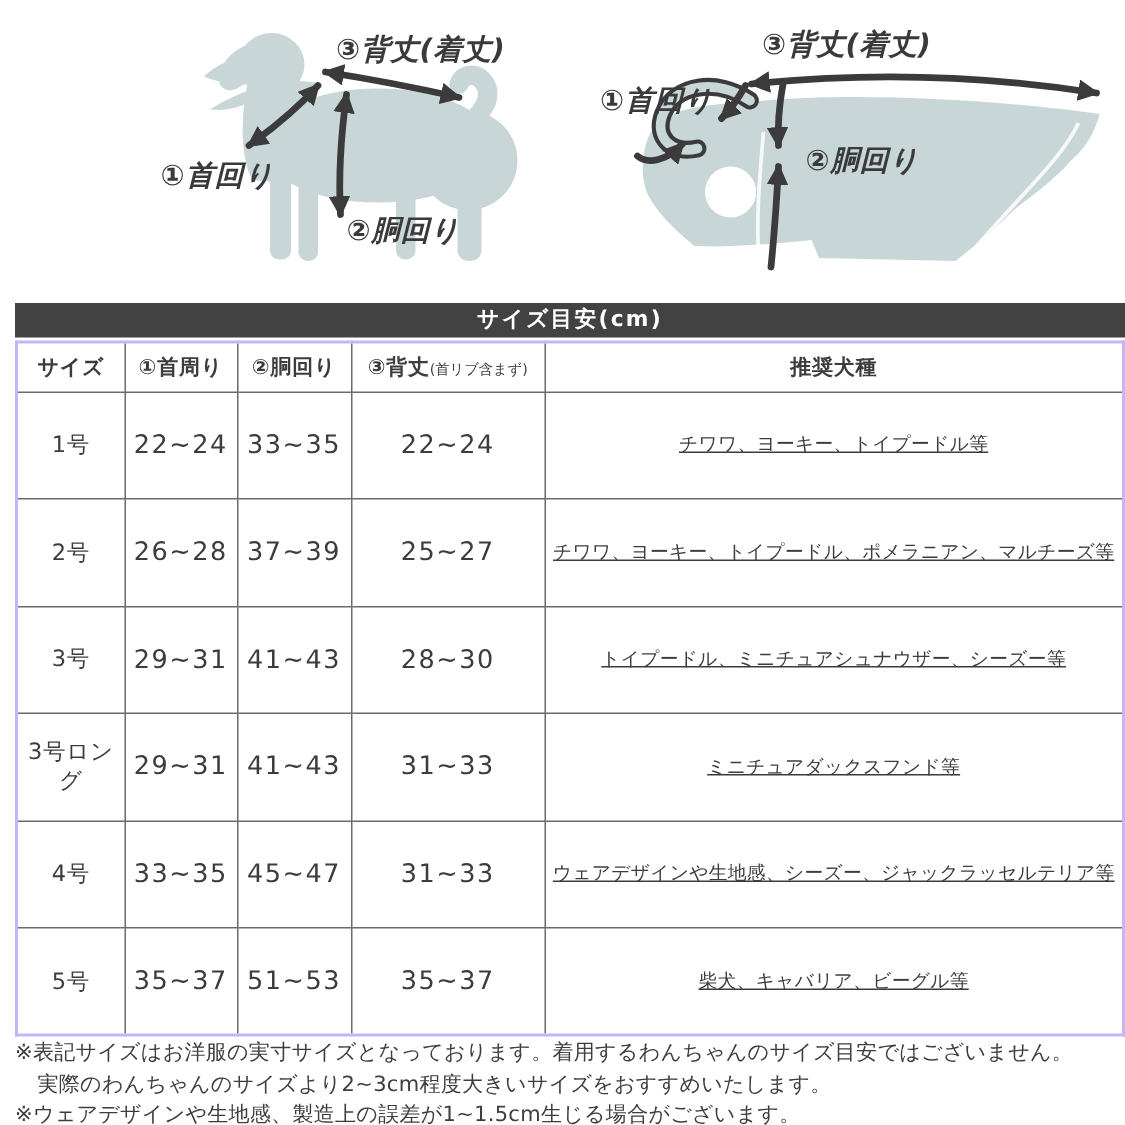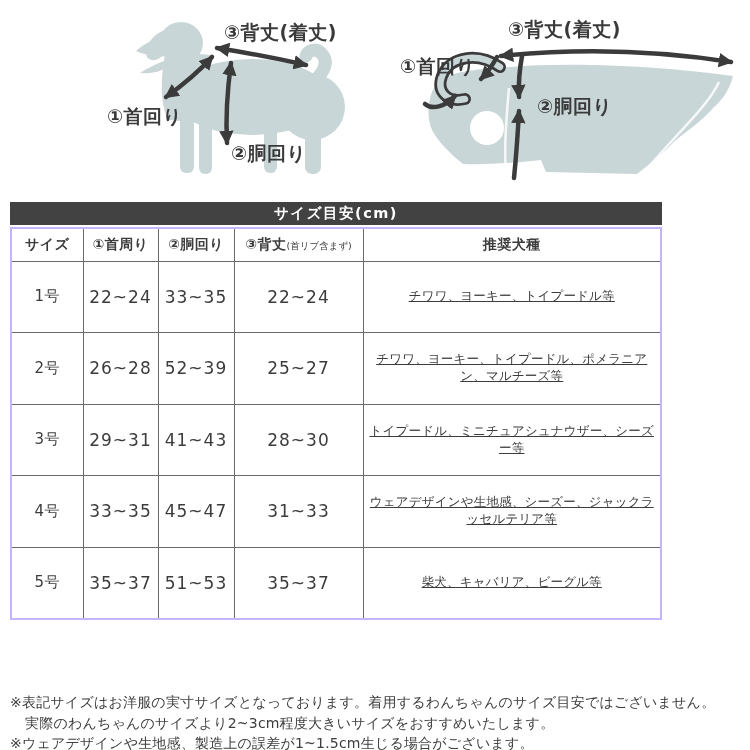--- a/index.html
+++ b/index.html
@@ -6,25 +6,25 @@
   body{
     width:750px;height:750px;background:#ffffff;position:relative;overflow:hidden;
     font-family:"DejaVu Sans","Liberation Sans",sans-serif;color:#3c3c3c;
   }
   .stage{position:absolute;left:0;top:0;width:750px;height:750px;}
 
   
   .illus{position:absolute;}
   .diagram-label{
     position:absolute;font-size:19px;font-weight:600;color:#3a3a3a;
-    letter-spacing:.5px;white-space:nowrap;
+    letter-spacing:.5px;white-space:nowrap;font-style:italic;
   }
 
   
-  .table-wrap{position:absolute;left:10px;top:202px;width:652px;}
+  .table-wrap{position:absolute;left:10px;top:202px;width:740px;}
   .table-title{
     height:23px;line-height:23px;background:#424242;color:#ffffff;
     text-align:center;font-size:14.5px;font-weight:bold;letter-spacing:1.5px;
     margin-bottom:2px;
   }
   table.size-table{
     width:100%;border-collapse:collapse;table-layout:fixed;
     border:2px solid #c4b5fd;
   }
   .size-table th,.size-table td{
@@ -129,30 +129,37 @@
         <tr>
           <td class="c-size">1号</td>
           <td class="c-num">22~24</td>
           <td class="c-num">33~35</td>
           <td class="c-num">22~24</td>
           <td class="c-breed">チワワ、ヨーキー、トイプードル等</td>
         </tr>
         <tr>
           <td class="c-size">2号</td>
           <td class="c-num">26~28</td>
-          <td class="c-num">52~39</td>
+          <td class="c-num">37~39</td>
           <td class="c-num">25~27</td>
           <td class="c-breed">チワワ、ヨーキー、トイプードル、ポメラニアン、マルチーズ等</td>
         </tr>
         <tr>
           <td class="c-size">3号</td>
           <td class="c-num">29~31</td>
           <td class="c-num">41~43</td>
           <td class="c-num">28~30</td>
           <td class="c-breed">トイプードル、ミニチュアシュナウザー、シーズー等</td>
+        </tr>
+        <tr>
+          <td class="c-size">3号ロング</td>
+          <td class="c-num">29~31</td>
+          <td class="c-num">41~43</td>
+          <td class="c-num">31~33</td>
+          <td class="c-breed">ミニチュアダックスフンド等</td>
         </tr>
         <tr>
           <td class="c-size">4号</td>
           <td class="c-num">33~35</td>
           <td class="c-num">45~47</td>
           <td class="c-num">31~33</td>
           <td class="c-breed">ウェアデザインや生地感、シーズー、ジャックラッセルテリア等</td>
         </tr>
         <tr>
           <td class="c-size">5号</td>

